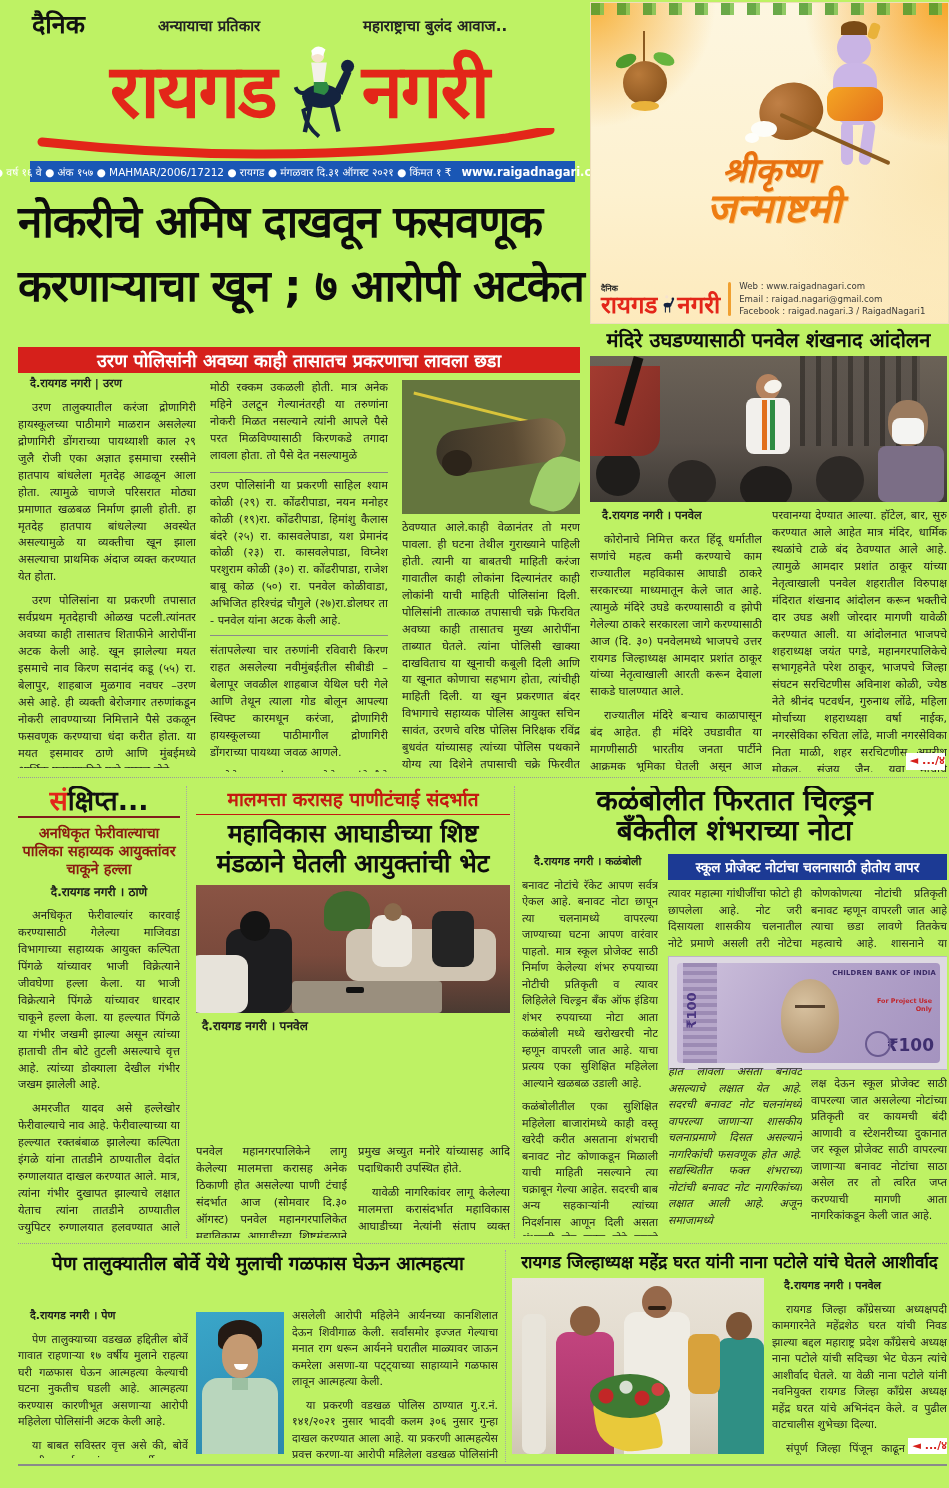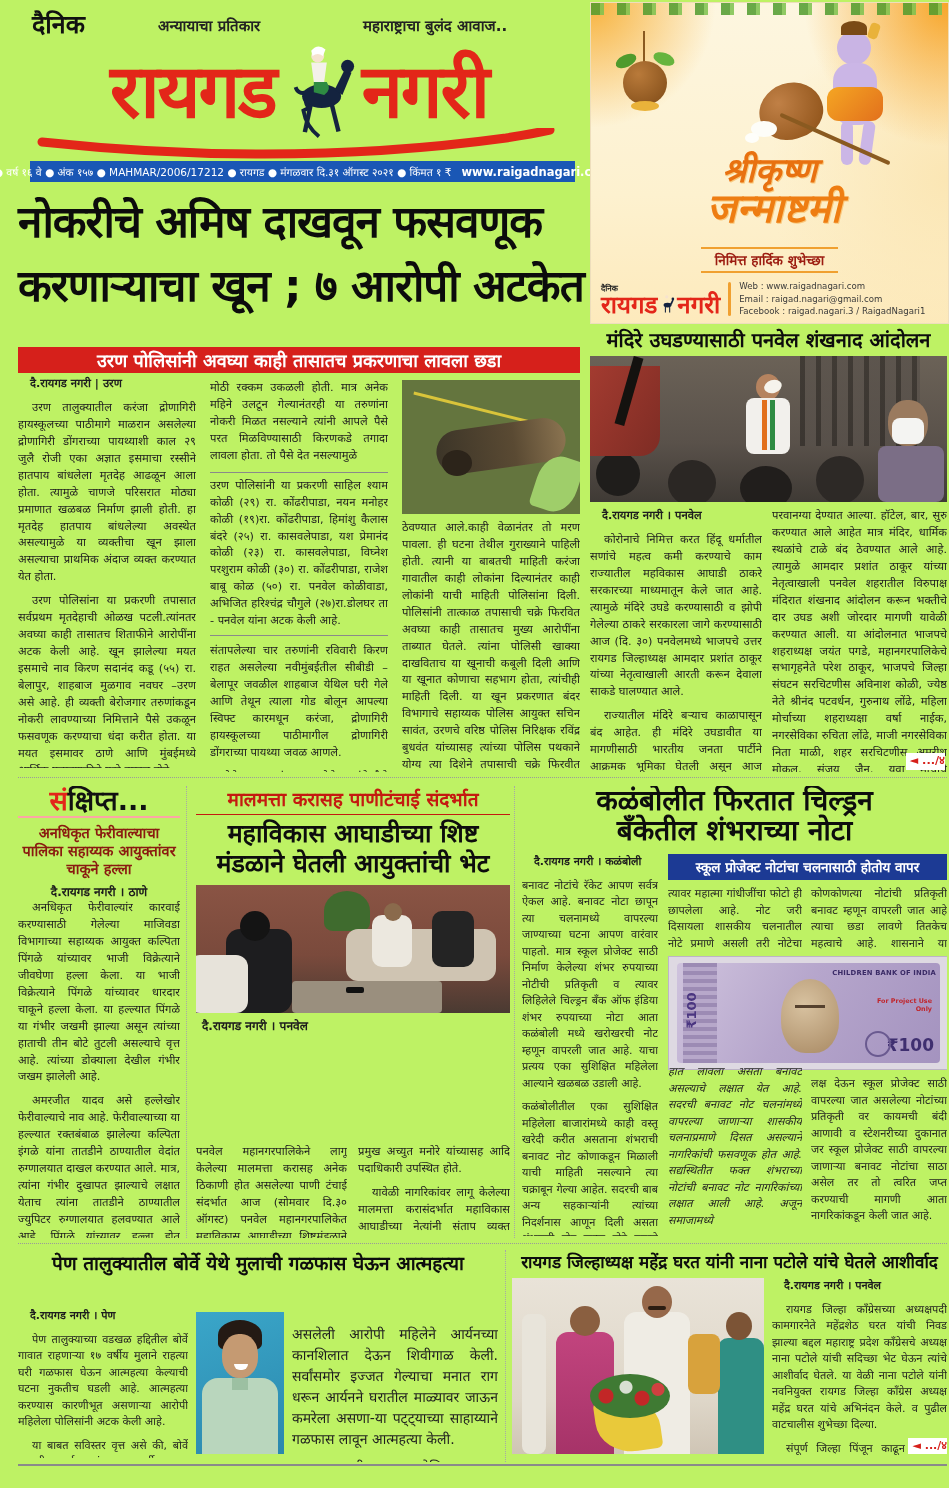--- a/index.html
+++ b/index.html
@@ -94,23 +94,20 @@
       <div style="position:absolute;left:120px;top:96px;width:12px;height:44px;background:#cbb6e6;border-radius:6px;transform:rotate(8deg);"></div>
       <div style="position:absolute;left:18px;top:58px;width:64px;height:56px;border-radius:50% 50% 46% 46%;background:radial-gradient(circle at 35% 30%, #c08046, #8a4e14);transform:rotate(-18deg);"></div>
       <div style="position:absolute;left:10px;top:96px;width:26px;height:16px;border-radius:50%;background:#fdfdf8;"></div>
       <div style="position:absolute;left:4px;top:108px;width:14px;height:10px;border-radius:50%;background:#fefefa;"></div>
       <div style="position:absolute;left:34px;top:112px;width:120px;height:4px;background:#8a5a20;transform:rotate(24deg);border-radius:2px;"></div>
     </div>
     <div class="abs center" style="left:0;top:150px;width:357px;line-height:1.02;">
       <div style="font-size:34px;font-weight:900;color:#e87110;font-style:italic;text-shadow:1px 1px 0 #f9c97e;">श्रीकृष्ण</div>
       <div style="font-size:40px;font-weight:900;color:#ee7d12;font-style:italic;text-shadow:1px 1px 0 #f9c97e;padding-left:9px;">जन्माष्टमी</div>
     </div>
-    <div class="abs" style="left:0;top:244px;width:357px;display:flex;justify-content:center;">
-      <span style="border:2px solid #f0a030;border-left:none;border-right:none;color:#9c1c10;font-weight:800;font-size:13.5px;padding:2px 14px;">निमित्त हार्दिक शुभेच्छा</span>
-    </div>
     <div class="abs" style="left:10px;top:276px;width:337px;height:40px;display:flex;align-items:center;gap:8px;">
       <div style="display:flex;align-items:flex-end;gap:2px;">
         <div>
           <div style="font-size:8px;font-weight:bold;color:#222;">दैनिक</div>
           <span style="font-size:24px;font-weight:900;color:#e32619;line-height:1;">रायगड</span>
         </div>
         <span style="display:inline-block;width:16px;height:26px;">
           <svg viewBox="0 0 60 86" width="16" height="26">
               <ellipse cx="32" cy="47" rx="15" ry="9" fill="#14233f"></ellipse>
               <path d="M42 42 L50 26 L55 29 L48 46 Z" fill="#14233f"></path>
@@ -198,26 +195,26 @@
     <p class="nb">परवानग्या देण्यात आल्या. हॉटेल, बार, सुरु करण्यात आले आहेत मात्र मंदिर, धार्मिक स्थळांचे टाळे बंद ठेवण्यात आले आहे. त्यामुळे आमदार प्रशांत ठाकूर यांच्या नेतृत्वाखाली पनवेल शहरातील विरुपाक्ष मंदिरात शंखनाद आंदोलन करून भक्तीचे दार उघड अशी जोरदार मागणी यावेळी करण्यात आली. या आंदोलनात भाजपचे शहराध्यक्ष जयंत पगडे, महानगरपालिकेचे सभागृहनेते परेश ठाकूर, भाजपचे जिल्हा संघटन सरचिटणीस अविनाश कोळी, ज्येष्ठ नेते श्रीनंद पटवर्धन, गुरुनाथ लोंढे, महिला मोर्चाच्या शहराध्यक्षा वर्षा नाईक, नगरसेविका रुचिता लोंढे, माजी नगरसेविका निता माळी, शहर सरचिटणीस अमरीश मोकल, संजय जैन, युवा मोर्चाचे जिल्हाध्यक्ष मयुरेश नेतकर, रवी नाईक, सुहासिनी केकाणे, सपना पाटील, निता मंजुळे,</p>
     <span class="cont" style="position:absolute;right:2px;bottom:2px;background:#fff;padding-left:4px;">◄ .../४</span>
   </div>
 
   <div class="abs dot-h" style="left:18px;top:777px;width:929px;height:0;"></div>
   <div class="abs dot-v" style="left:186px;top:786px;width:0;height:452px;"></div>
   <div class="abs dot-v" style="left:514px;top:786px;width:0;height:452px;"></div>
   <div class="abs dot-h" style="left:18px;top:1243px;width:929px;height:0;"></div>
 
   <div class="abs" style="left:18px;top:786px;width:162px;height:452px;overflow:hidden;">
-    <div class="center" style="font-size:27px;font-weight:900;border-bottom:2px solid #fca5a5;display:inline-block;width:100%;line-height:1.1;">
+    <div class="center" style="font-size:27px;font-weight:900;border-bottom:2px solid #7f1d1d;display:inline-block;width:100%;line-height:1.1;">
       <span style="color:#e32619;">सं</span><span style="color:#111;">क्षिप्त...</span>
     </div>
     <div class="brief-sub" style="margin-top:6px;">अनधिकृत फेरीवाल्याचा पालिका सहाय्यक आयुक्तांवर चाकूने हल्ला</div>
     <div class="center bold" style="font-size:12px;margin-top:5px;">दै.रायगड नगरी । ठाणे</div>
-    <div class="col" style="position:static;width:162px;height:352px;margin-top:0;">
+    <div class="col" style="position:static;width:162px;height:352px;margin-top:8px;">
       <p>अनधिकृत फेरीवाल्यांर कारवाई करण्यासाठी गेलेल्या माजिवडा विभागाच्या सहाय्यक आयुक्त कल्पिता पिंगळे यांच्यावर भाजी विक्रेत्याने जीवघेणा हल्ला केला. या भाजी विक्रेत्याने पिंगळे यांच्यावर धारदार चाकूने हल्ला केला. या हल्ल्यात पिंगळे या गंभीर जखमी झाल्या असून त्यांच्या हाताची तीन बोटे तुटली असल्याचे वृत्त आहे. त्यांच्या डोक्याला देखील गंभीर जखम झालेली आहे.</p>
       <p>अमरजीत यादव असे हल्लेखोर फेरीवाल्याचे नाव आहे. फेरीवाल्याच्या या हल्ल्यात रक्तबंबाळ झालेल्या कल्पिता इंगळे यांना तातडीने ठाण्यातील वेदांत रुग्णालयात दाखल करण्यात आले. मात्र, त्यांना गंभीर दुखापत झाल्याचे लक्षात येताच त्यांना तातडीने ठाण्यातील ज्युपिटर रुग्णालयात हलवण्यात आले आहे. पिंगळे यांच्यावर हल्ला होत असल्याचे लक्षात येताच त्यांच्या अंगरक्षकाने त्यांना वाचवण्यासाठी धाव घेतली. मात्र, फेरीवाल्याने त्यांनाही लक्ष्य केले.</p>
     </div>
   </div>
 
   <div class="abs" style="left:196px;top:786px;width:314px;height:452px;overflow:hidden;">
     <div class="center kicker" style="font-size:19px;border-bottom:1px solid #c41a10;padding-bottom:2px;">मालमत्ता करासह पाणीटंचाई संदर्भात</div>
     <div class="center h2" style="font-size:25px;line-height:1.2;margin-top:4px;">
       <div>महाविकास आघाडीच्या शिष्ट</div>
       <div>मंडळाने घेतली आयुक्तांची भेट</div>
@@ -290,21 +287,21 @@
       <p>पेण तालुक्याच्या वडखळ हद्दितील बोर्वे गावात राहणाऱ्या १७ वर्षीय मुलाने राहत्या घरी गळफास घेऊन आत्महत्या केल्याची घटना नुकतीच घडली आहे. आत्महत्या करण्यास कारणीभूत असणाऱ्या आरोपी महिलेला पोलिसांनी अटक केली आहे.</p>
       <p>या बाबत सविस्तर वृत्त असे की, बोर्वे गावातील आर्यन गावंड हा १७ वर्षीय मुलगा गावातील तळ्यावर पोहण्यासाठी गेला होता. यावेळी खेळताना मस्ती मस्तीत गावातील मुलांबरोबर त्याचे भांडण झाले. यावेळी तेथे कपडे धुवत</p>
     </div>
     <div class="ph" style="position:absolute;left:178px;top:62px;width:88px;height:142px;background:linear-gradient(160deg,#3aa6c9,#2b88ad);">
       <div style="position:absolute;left:22px;top:8px;width:44px;height:30px;border-radius:50% 50% 20% 20%;background:#241a14;"></div>
       <div style="position:absolute;left:26px;top:22px;width:36px;height:44px;border-radius:46%;background:#c59a72;"></div>
       <div style="position:absolute;left:38px;top:52px;width:14px;height:6px;border-radius:0 0 10px 10px;background:#fff;"></div>
       <div style="position:absolute;left:6px;top:66px;width:76px;height:76px;border-radius:16px 16px 0 0;background:#b9d6bd;"></div>
       <div style="position:absolute;left:36px;top:66px;width:16px;height:12px;background:#9cc0a2;"></div>
     </div>
-    <div class="col" style="position:absolute;left:274px;top:58px;width:206px;height:150px;font-size:14px;margin-top:16px;">
+    <div class="col" style="position:absolute;left:274px;top:58px;width:206px;height:150px;font-size:11px;">
       <p class="nb">असलेली आरोपी महिलेने आर्यनच्या कानशिलात देऊन शिवीगाळ केली. सर्वांसमोर इज्जत गेल्याचा मनात राग धरून आर्यनने घरातील माळ्यावर जाऊन कमरेला असणा-या पट्ट्याच्या साहाय्याने गळफास लावून आत्महत्या केली.</p>
       <p>या प्रकरणी वडखळ पोलिस ठाण्यात गु.र.नं. १४१/२०२१ नुसार भादवी कलम ३०६ नुसार गुन्हा दाखल करण्यात आला आहे. या प्रकरणी आत्महत्येस प्रवृत्त करणा-या आरोपी महिलेला वडखळ पोलिसांनी अटक केली असून न्यायालयाने तीला १४ दिवसांची पोलीस कोठडी दिली आहे. याबाबत पोलिस निरीक्षक बाळा कुंभार यांच्या मार्गदर्शनाखाली वडखळ पोलिस अधिक तपास करीत आहेत.</p>
     </div>
   </div>
 
   <div class="abs dot-v" style="left:505px;top:1250px;width:0;height:212px;"></div>
   <div class="abs" style="left:512px;top:1250px;width:435px;height:212px;overflow:hidden;">
     <div class="center h2" style="font-size:17px;white-space:nowrap;overflow:hidden;">रायगड जिल्हाध्यक्ष महेंद्र घरत यांनी नाना पटोले यांचे घेतले आशीर्वाद</div>
     <div class="ph" style="position:absolute;left:0;top:28px;width:252px;height:176px;background:linear-gradient(180deg,#e9e3d8 0%,#ded6c8 70%,#cfc5b5 100%);">
       <div style="position:absolute;left:10px;top:36px;width:24px;height:140px;background:#e8e4da;border-radius:8px;"></div>

